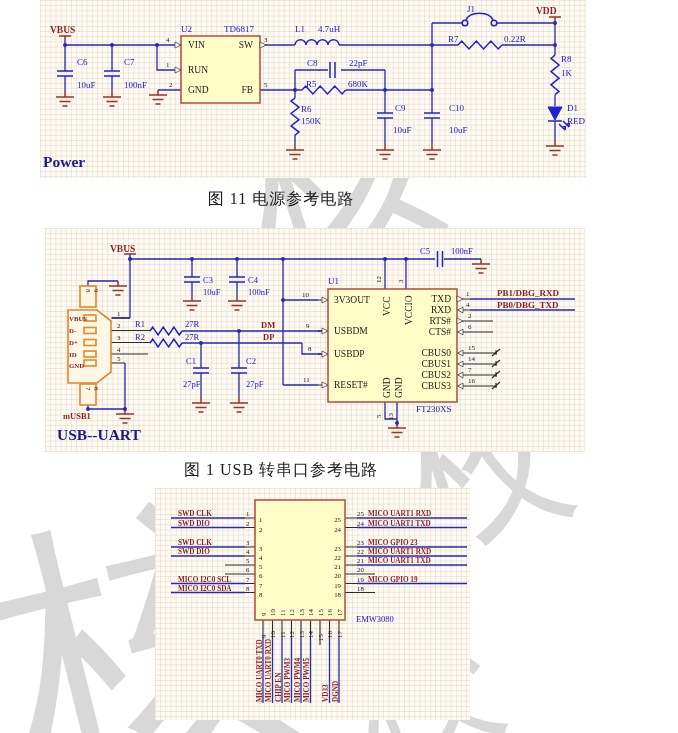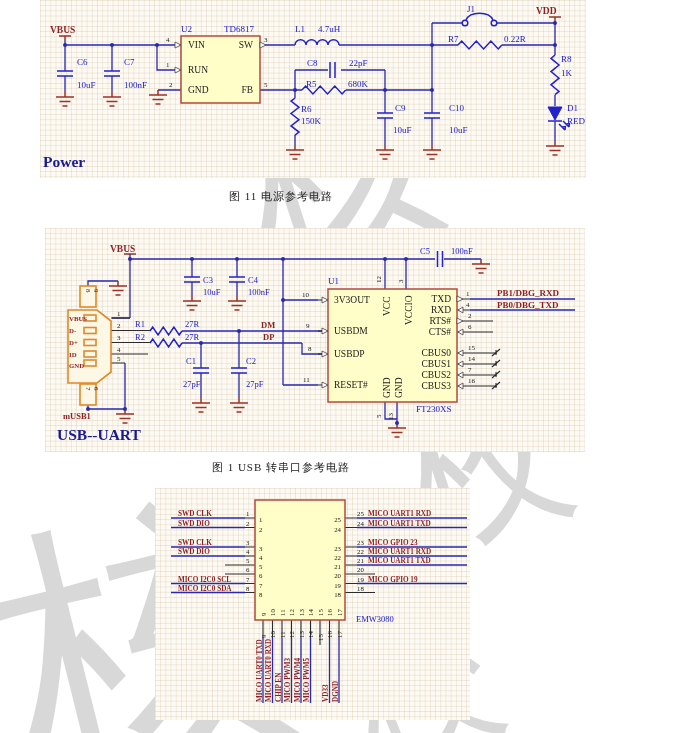--- a/index.html
+++ b/index.html
@@ -12,21 +12,21 @@
   #wm3{font-size:290px;left:0px;top:500px;transform:rotate(-14deg);}
   #wm4{font-size:150px;left:345px;top:615px;transform:rotate(-22deg);}
   .panel{position:absolute;z-index:1;background-color:#fdfaf3;
     background-image:linear-gradient(rgba(205,185,155,.30) 1px,transparent 1px),
                      linear-gradient(90deg,rgba(205,185,155,.30) 1px,transparent 1px);
     background-size:5.2px 5.2px;}
   #panel-power{left:40px;top:0;width:546px;height:178px;}
   #panel-usb{left:45px;top:228px;width:540px;height:224px;}
   #panel-module{left:155px;top:488px;width:315px;height:232px;}
   .caption{position:absolute;z-index:2;left:0;width:562px;text-align:center;
-    color:#1c1c1c;font-size:11px;letter-spacing:1px;}
+    color:#1c1c1c;font-size:16px;letter-spacing:1px;}
   #caption-fig11{top:189px;}
   #caption-fig12{top:460px;}
   svg{display:block;}
   svg text{font-family:"Liberation Serif","DejaVu Serif",serif;}
   .wire{stroke:#2929ae;stroke-width:1.3;fill:none;}
   .pin{stroke:#2b2b2b;stroke-width:1.1;fill:none;}
   .sym{stroke:#2222cc;stroke-width:1.5;fill:none;}
   .gndln{stroke:#9a3226;stroke-width:1.5;fill:none;}
   .chip{fill:#fffdc8;stroke:#b5483f;stroke-width:1.5;}
   .conn{fill:#fdf7e6;stroke:#e0892a;stroke-width:1.6;}

